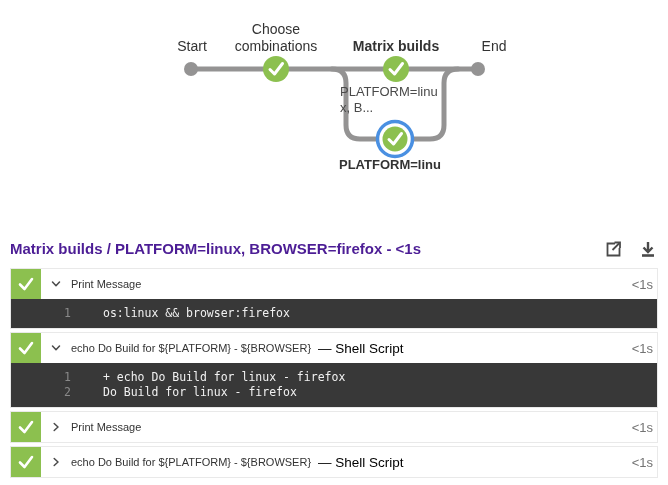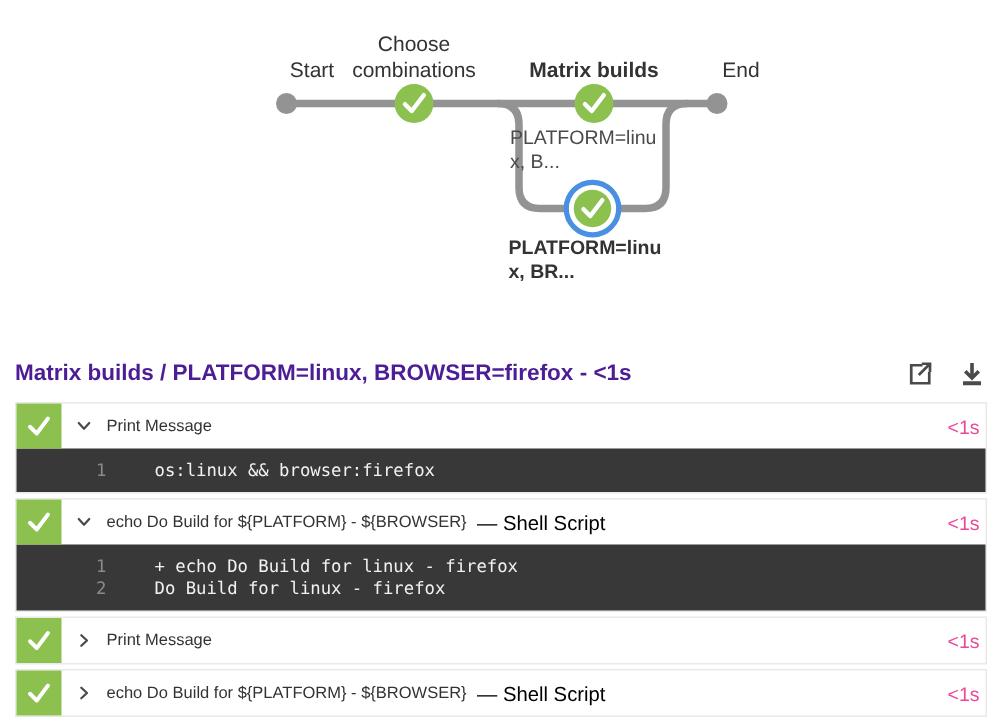--- a/index.html
+++ b/index.html
@@ -31,21 +31,21 @@
   .steps{margin:6px 10px 0;}
   .step{border:1px solid #e9e9e9;margin-bottom:3px;background:#fff;}
   .step-header{height:30px;display:flex;align-items:center;cursor:pointer;}
   .result-block{
     width:30px;height:30px;background:#8cc04f;flex:none;
     display:flex;align-items:center;justify-content:center;
   }
   .chevron{margin-left:9px;display:flex;flex:none;}
   .step-name{margin-left:9px;font-size:11px;color:#333;}
   .step-suffix{margin-left:7px;font-size:13.5px;color:#000000;}
-  .step-duration{margin-left:auto;padding-right:4px;font-size:13px;color:#ec4899;}
+  .step-duration{margin-left:auto;padding-right:4px;font-size:13px;color:#737373;}
   .console{background:#383838;padding:7px 0;}
   .console-line{
     display:flex;font-family:"DejaVu Sans Mono",monospace;
     font-size:11.5px;line-height:15px;color:#f1f1f1;
   }
   .line-num{width:60px;text-align:right;color:#8a8a8a;flex:none;cursor:pointer;}
   .line-text{margin-left:32px;white-space:pre;}
 </style>
 </head>
 <body>
@@ -66,32 +66,31 @@
         <circle cx="396" cy="69" r="13" fill="#8cc04f"></circle>
         <polyline points="390,69.5 394.5,74 402.5,63.5" stroke="#ffffff" stroke-width="3" fill="none" stroke-linecap="round" stroke-linejoin="round"></polyline>
       </g>
       <g>
         <circle cx="395" cy="139" r="17.5" fill="#ffffff" stroke="#4a90e2" stroke-width="3.5"></circle>
         <circle cx="395" cy="139" r="12.5" fill="#8cc04f"></circle>
         <polyline points="389,139.5 393.5,144 401.5,133.5" stroke="#ffffff" stroke-width="3" fill="none" stroke-linecap="round" stroke-linejoin="round"></polyline>
       </g>
     </svg>
 
-    <div class="stage-label" style="left:208px;top:38px;">Start</div>
+    <div class="stage-label" style="left:192px;top:38px;">Start</div>
     <div class="stage-label wrap" style="left:276px;top:21px;">Choose combinations</div>
     <div class="stage-label bold" style="left:396px;top:38px;">Matrix builds</div>
     <div class="stage-label" style="left:494px;top:38px;">End</div>
 
     <div class="branch-label" style="left:396px;top:84px;">
       <div>PLATFORM=linu</div>
       <div>x, B...</div>
     </div>
     <div class="branch-label bold" style="left:395px;top:157px;">
       <div>PLATFORM=linu</div>
-      <div>x, BR...</div>
     </div>
   </div>
 
   <div class="result-bar">
     <h3 class="result-title">Matrix builds / PLATFORM=linux, BROWSER=firefox - &lt;1s</h3>
     <div class="actions">
       <span class="icon-btn">
         <svg width="20" height="20" viewBox="0 0 20 20">
           <path d="M12 4.5 H4.5 V16.5 H16.5 V9" fill="none" stroke="#4a4a4a" stroke-width="1.8"></path>
           <path d="M9.5 11 L16.5 4" fill="none" stroke="#4a4a4a" stroke-width="1.8"></path>

